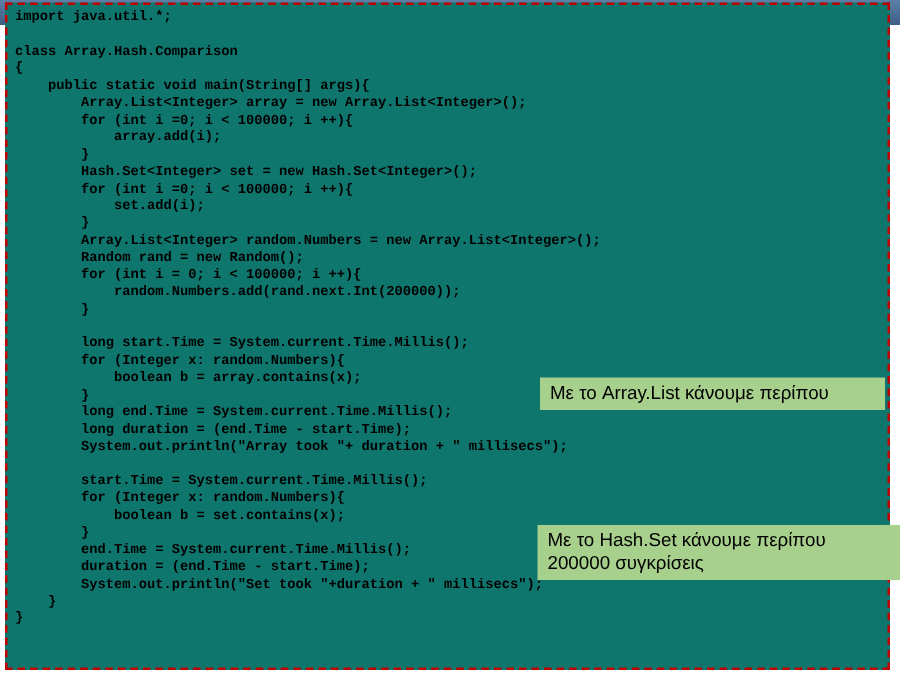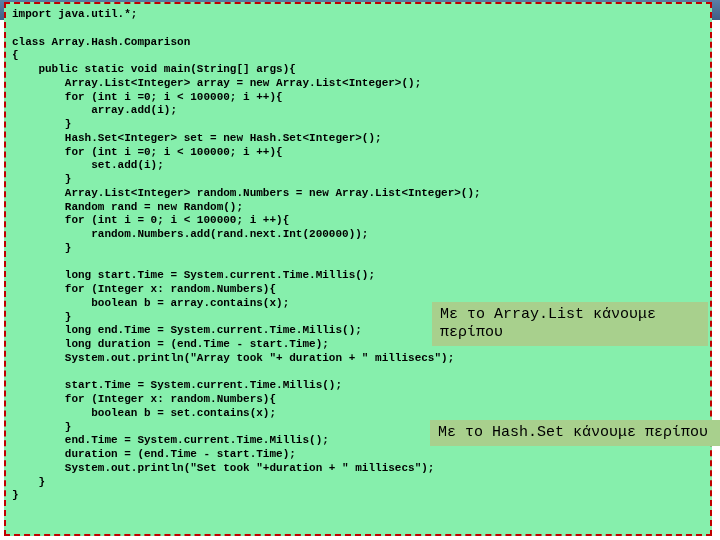--- a/index.html
+++ b/index.html
@@ -22,34 +22,34 @@
     height: 20px;
     background: linear-gradient(to bottom, #5b7fa6, #3f5f85);
   }
   .code-box {
     position: absolute;
     top: 2px;
     left: 4px;
     right: 8px;
     bottom: 4px;
     border: 2px dashed #c00000;
-    background: #86efac;
+    background: #0f766e;
     padding: 4px 6px 4px 6px;
     box-sizing: border-box;
   }
   .code {
     white-space: pre;
     line-height: 1.25;
     color: #000;
   }
   .callout {
     position: absolute;
     background: #a8d08d;
     color: #000;
-    font-family: Liberation Mono, monospace;
+    font-family: Liberation Sans, sans-serif;
     font-weight: normal;
     font-size: 15px;
     padding: 4px 8px;
     line-height: 1.2;
     box-sizing: border-box;
   }
   .callout-1 {
     top: 302px;
     left: 432px;
     width: 276px;
@@ -103,13 +103,14 @@
 <span>    }</span>
 <span>}</span></div>
 </div>
 
 <div class="callout callout-1">
   <span>Με το Array.List κάνουμε περίπου</span><br>
 </div>
 
 <div class="callout callout-2">
   <span>Με το Hash.Set κάνουμε περίπου</span><br>
+  <span>200000 συγκρίσεις</span>
 </div>
 
 </body></html>

